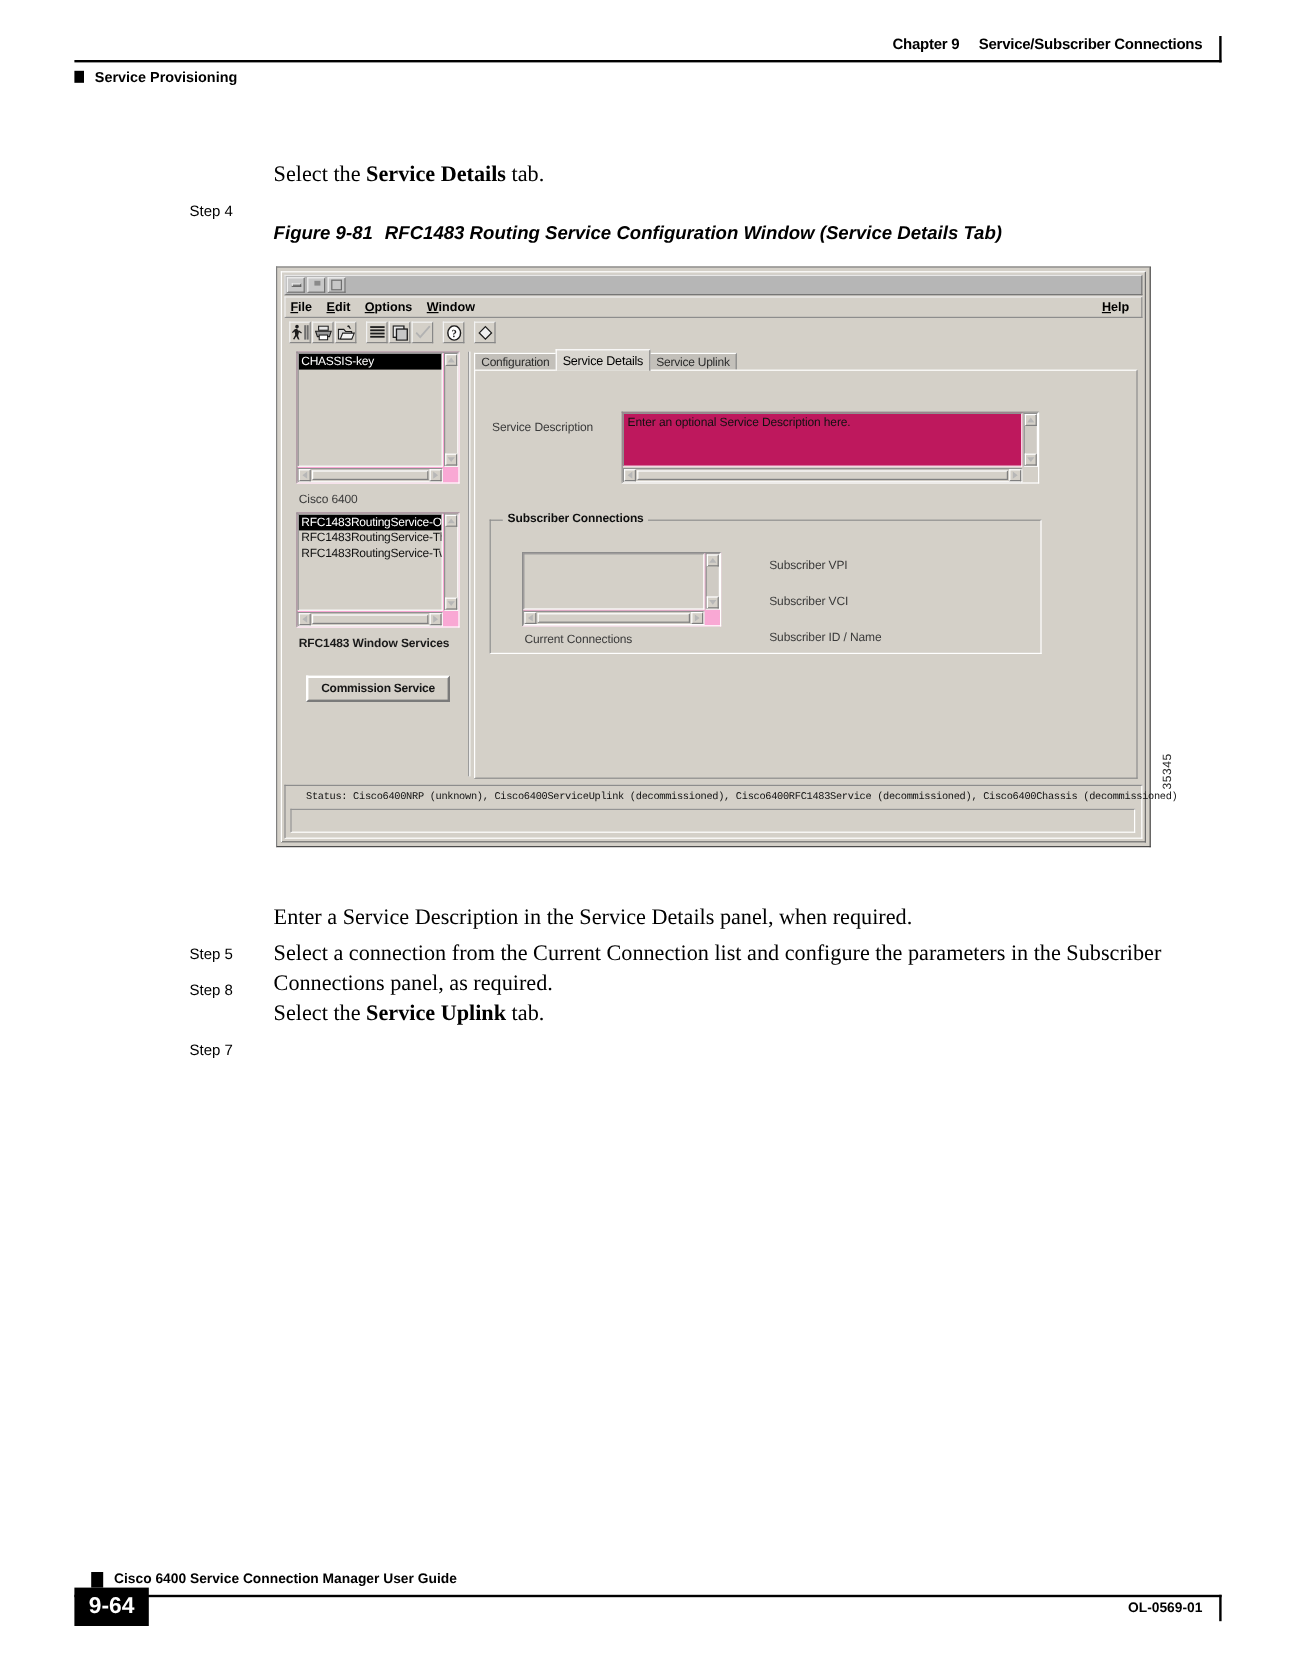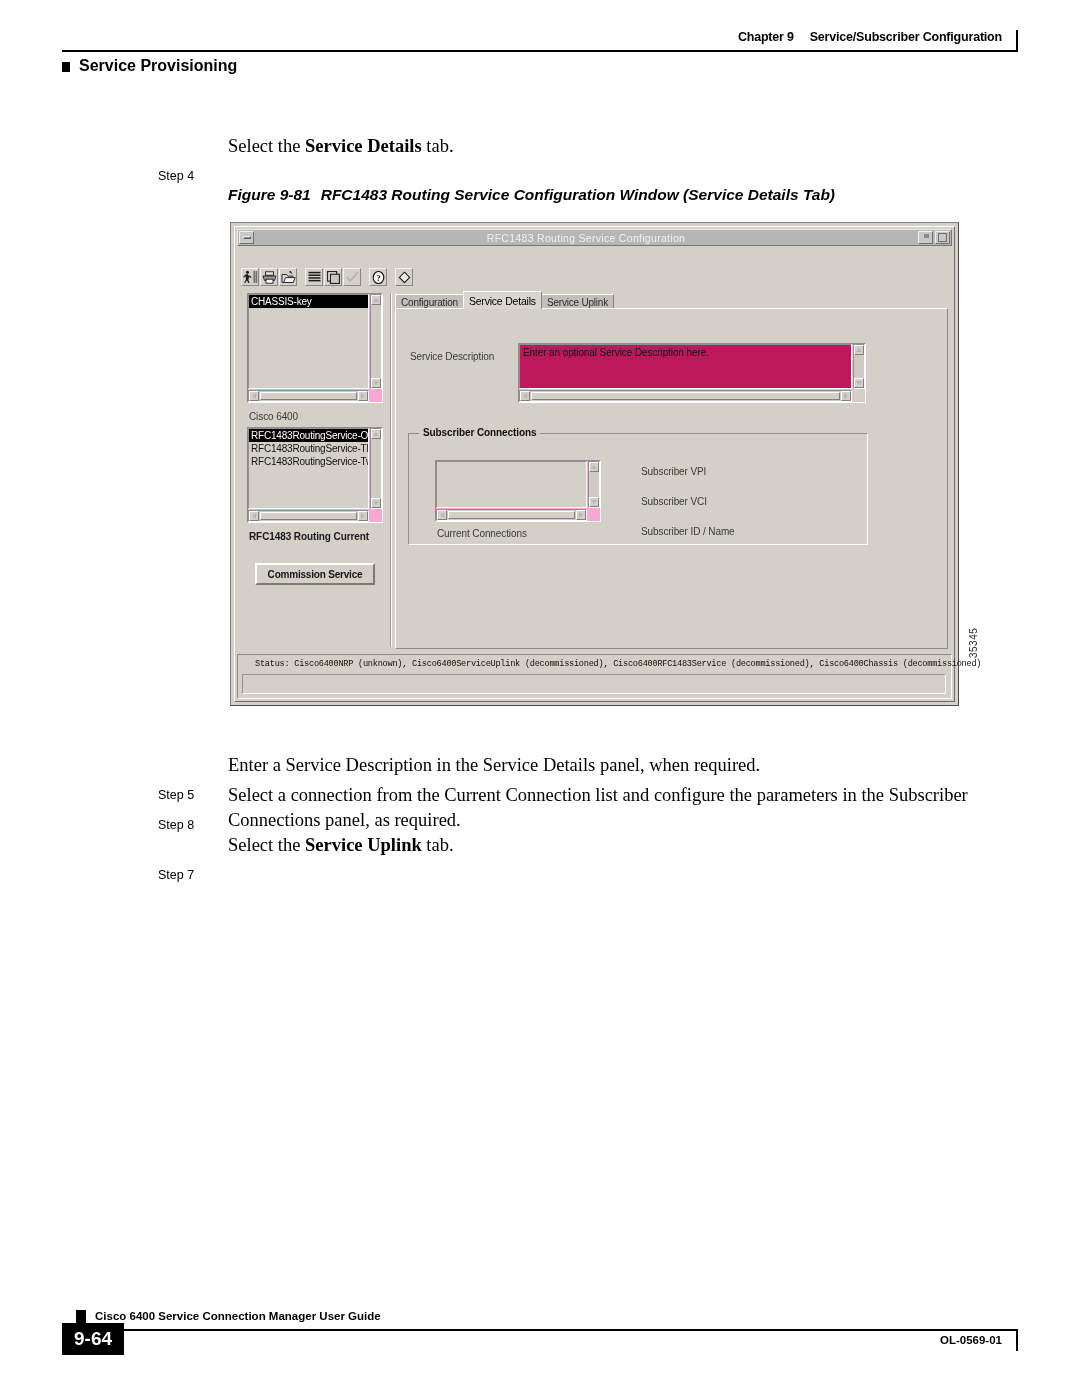--- a/index.html
+++ b/index.html
@@ -50,21 +50,21 @@
     width: 2px;
     height: 22px;
     background: #000;
   }
   .hdr-sub {
     position: absolute;
     left: 0px;
     top: 27px;
     font-family: "Liberation Sans", sans-serif;
     font-weight: bold;
-    font-size: 16px;
+    font-size: 12px;
     white-space: nowrap;
   }
   .hdr-square {
     display: inline-block;
     width: 8px;
     height: 10px;
     background: #000;
     margin-right: 9px;
     vertical-align: -1px;
   }
@@ -644,21 +644,21 @@
     width: 2px;
     height: 22px;
     background: #000;
   }
 </style>
 </head>
 <body>
 
 <div class="page-header">
   <div class="hdr-chapter">
-    <span class="chnum">Chapter 9</span><span>Service/Subscriber Configuration</span>
+    <span class="chnum">Chapter 9</span><span>Service/Subscriber Connections</span>
   </div>
   <div class="hdr-rule"></div>
   <div class="hdr-tick"></div>
   <div class="hdr-sub">
     <span class="hdr-square"></span><span>Service Provisioning</span>
   </div>
 </div>
 
 <div class="step" id="step4">
   <div class="lbl">Step 4</div>
@@ -668,27 +668,34 @@
 <div class="figcap">
   <span class="fignum">Figure 9-81</span><span>RFC1483 Routing Service Configuration Window (Service Details Tab)</span>
 </div>
 
 <div class="shot">
   <div class="winframe">
     <div class="win-outer">
 
       <div class="titlebar">
         <div class="tb-btn min"></div>
-        <div class="tb-title">RFC1483 Routing  Service Configuration</div>
         <div class="tb-right">
           <div class="tb-btn restore"></div>
           <div class="tb-btn max"></div>
         </div>
       </div>
 
+      <div class="menubar">
+        <div class="menu-item"><span class="mn">F</span><span>ile</span></div>
+        <div class="menu-item"><span class="mn">E</span><span>dit</span></div>
+        <div class="menu-item"><span class="mn">O</span><span>ptions</span></div>
+        <div class="menu-item"><span class="mn">W</span><span>indow</span></div>
+        <div class="menu-spacer"></div>
+        <div class="menu-item help"><span class="mn">H</span><span>elp</span></div>
+      </div>
 
       <div class="toolbar">
         <div class="tool">
           <svg width="15" height="14" viewBox="0 0 15 14">
             <g fill="#1c1c1c">
               <circle cx="4.5" cy="2.2" r="1.5"></circle>
               <path d="M4.5 4 L6.2 6.5 L5.4 10 L6.6 13 L5.3 13 L3.9 10.2 L2.3 13 L1.2 12.6 L3.0 9.2 L2.5 6.2 L0.9 7.6 L0.3 6.8 L2.6 4.4 Z"></path>
               <path d="M6.0 5.2 L8.6 7.0 L8.0 7.9 L5.4 6.2 Z"></path>
             </g>
             <rect x="10.5" y="1" width="1.6" height="12" fill="#6f6f6f"></rect>
@@ -794,21 +801,21 @@
               <div class="arrow l">
                   <div class="tri left"></div>
                 </div>
               <div class="thumb"></div>
               <div class="arrow r">
                   <div class="tri right"></div>
                 </div>
             </div>
           </div>
 
-          <div class="pane-label bold" style="left:6px; top:240px;">RFC1483 Routing Current</div>
+          <div class="pane-label bold" style="left:6px; top:240px;">RFC1483 Window Services</div>
 
           <div class="cmd-button" style="left:12px; top:272px; width:120px; height:22px;">Commission Service</div>
         </div>
 
         <div class="vdiv"></div>
 
         <div class="right-pane">
           <div class="tabstrip">
             <div class="tab">Configuration</div>
             <div class="tab active">Service Details</div>

